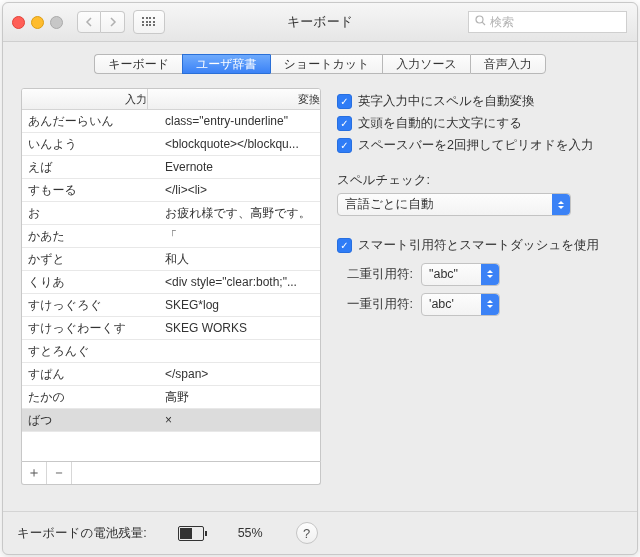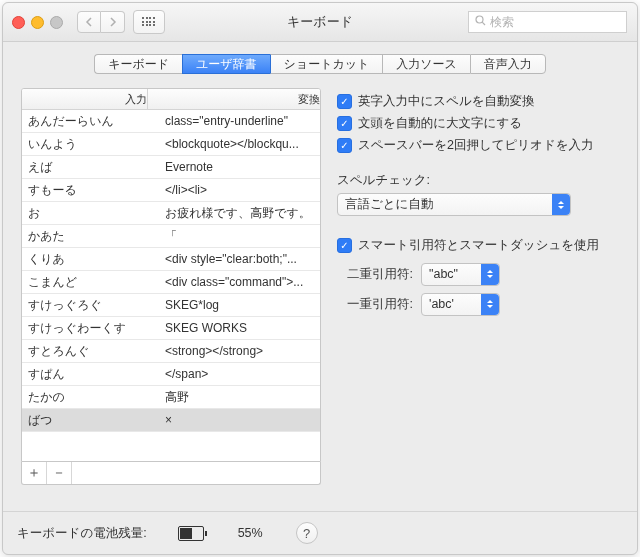--- a/index.html
+++ b/index.html
@@ -283,38 +283,37 @@
               </div>
               <div class="tr">
                 <div class="td td1">お</div>
                 <div class="td td2">お疲れ様です、高野です。</div>
               </div>
               <div class="tr">
                 <div class="td td1">かあた</div>
                 <div class="td td2">「</div>
               </div>
               <div class="tr">
+                <div class="td td1">かずと</div>
+                <div class="td td2">和人</div>
+              </div>
+              <div class="tr">
                 <div class="td td1">くりあ</div>
                 <div class="td td2">&lt;div style="clear:both;"...</div>
               </div>
               <div class="tr">
-                <div class="td td1">こまんど</div>
-                <div class="td td2">&lt;div class="command"&gt;...</div>
-              </div>
-              <div class="tr">
                 <div class="td td1">すけっぐろぐ</div>
                 <div class="td td2">SKEG*log</div>
               </div>
               <div class="tr">
                 <div class="td td1">すけっぐわーくす</div>
                 <div class="td td2">SKEG WORKS</div>
               </div>
               <div class="tr">
                 <div class="td td1">すとろんぐ</div>
-                <div class="td td2">&lt;strong&gt;&lt;/strong&gt;</div>
               </div>
               <div class="tr">
                 <div class="td td1">すぱん</div>
                 <div class="td td2">&lt;/span&gt;</div>
               </div>
               <div class="tr">
                 <div class="td td1">たかの</div>
                 <div class="td td2">高野</div>
               </div>
               <div class="tr sel">

